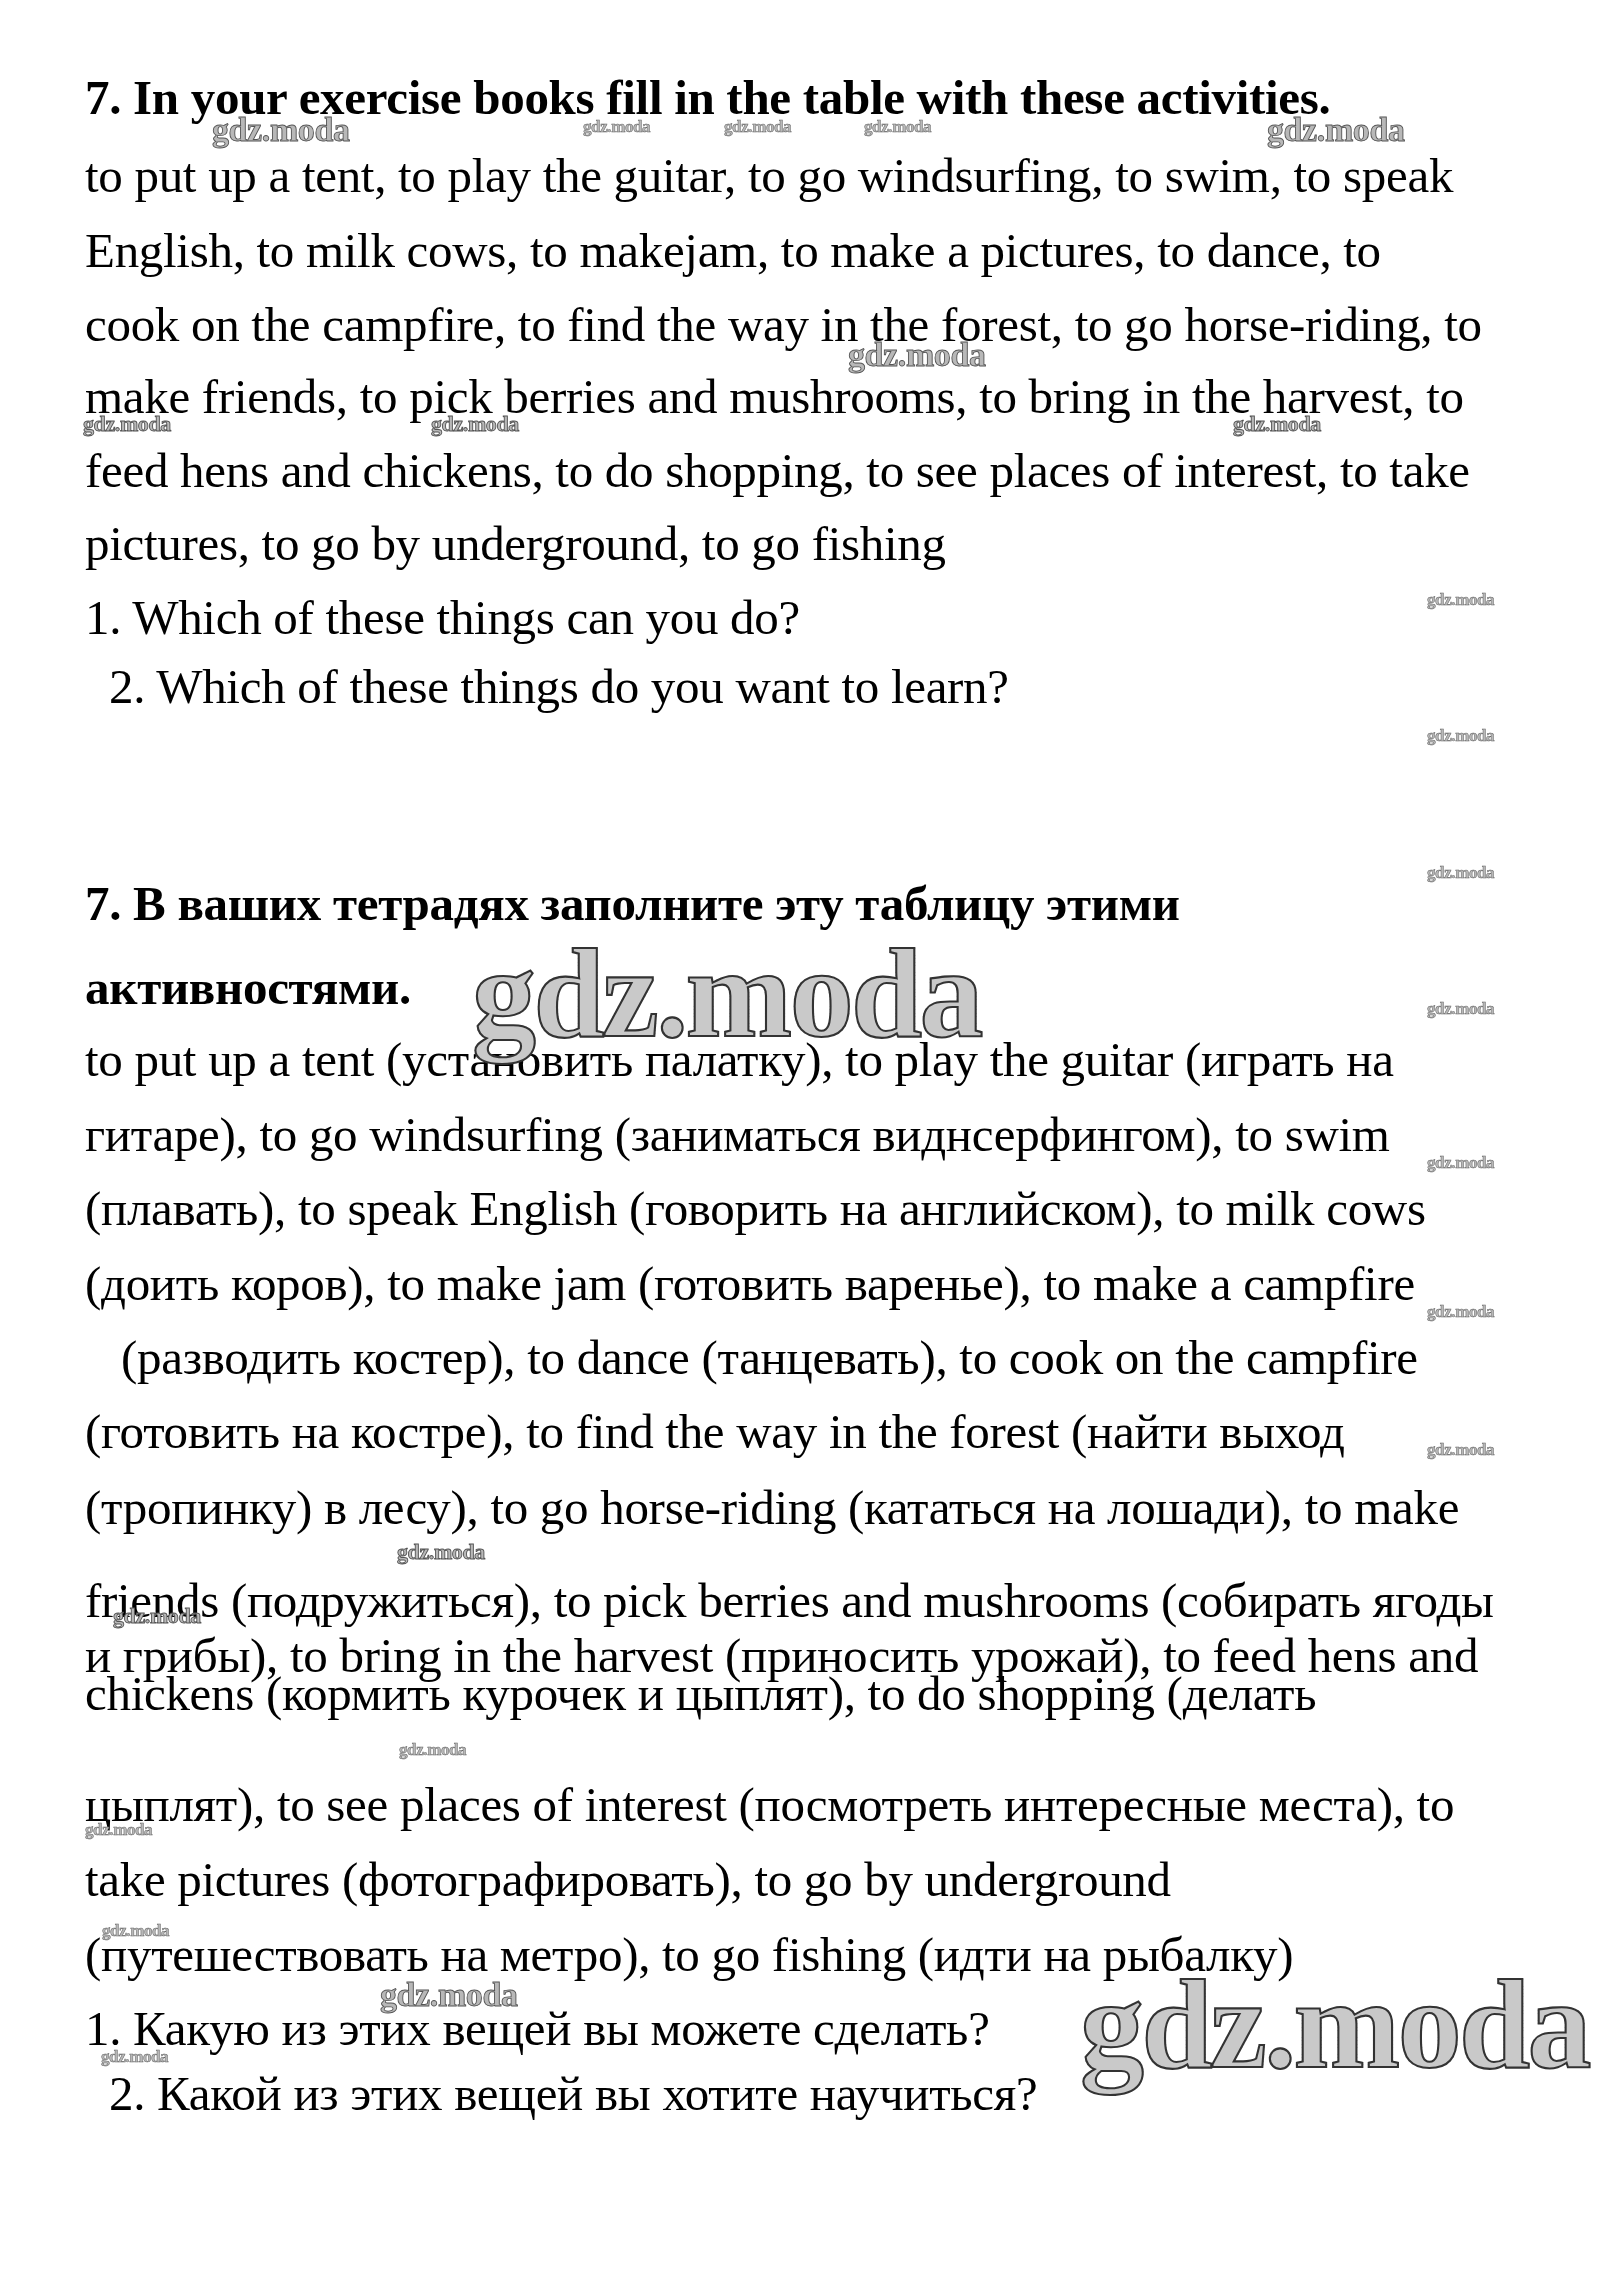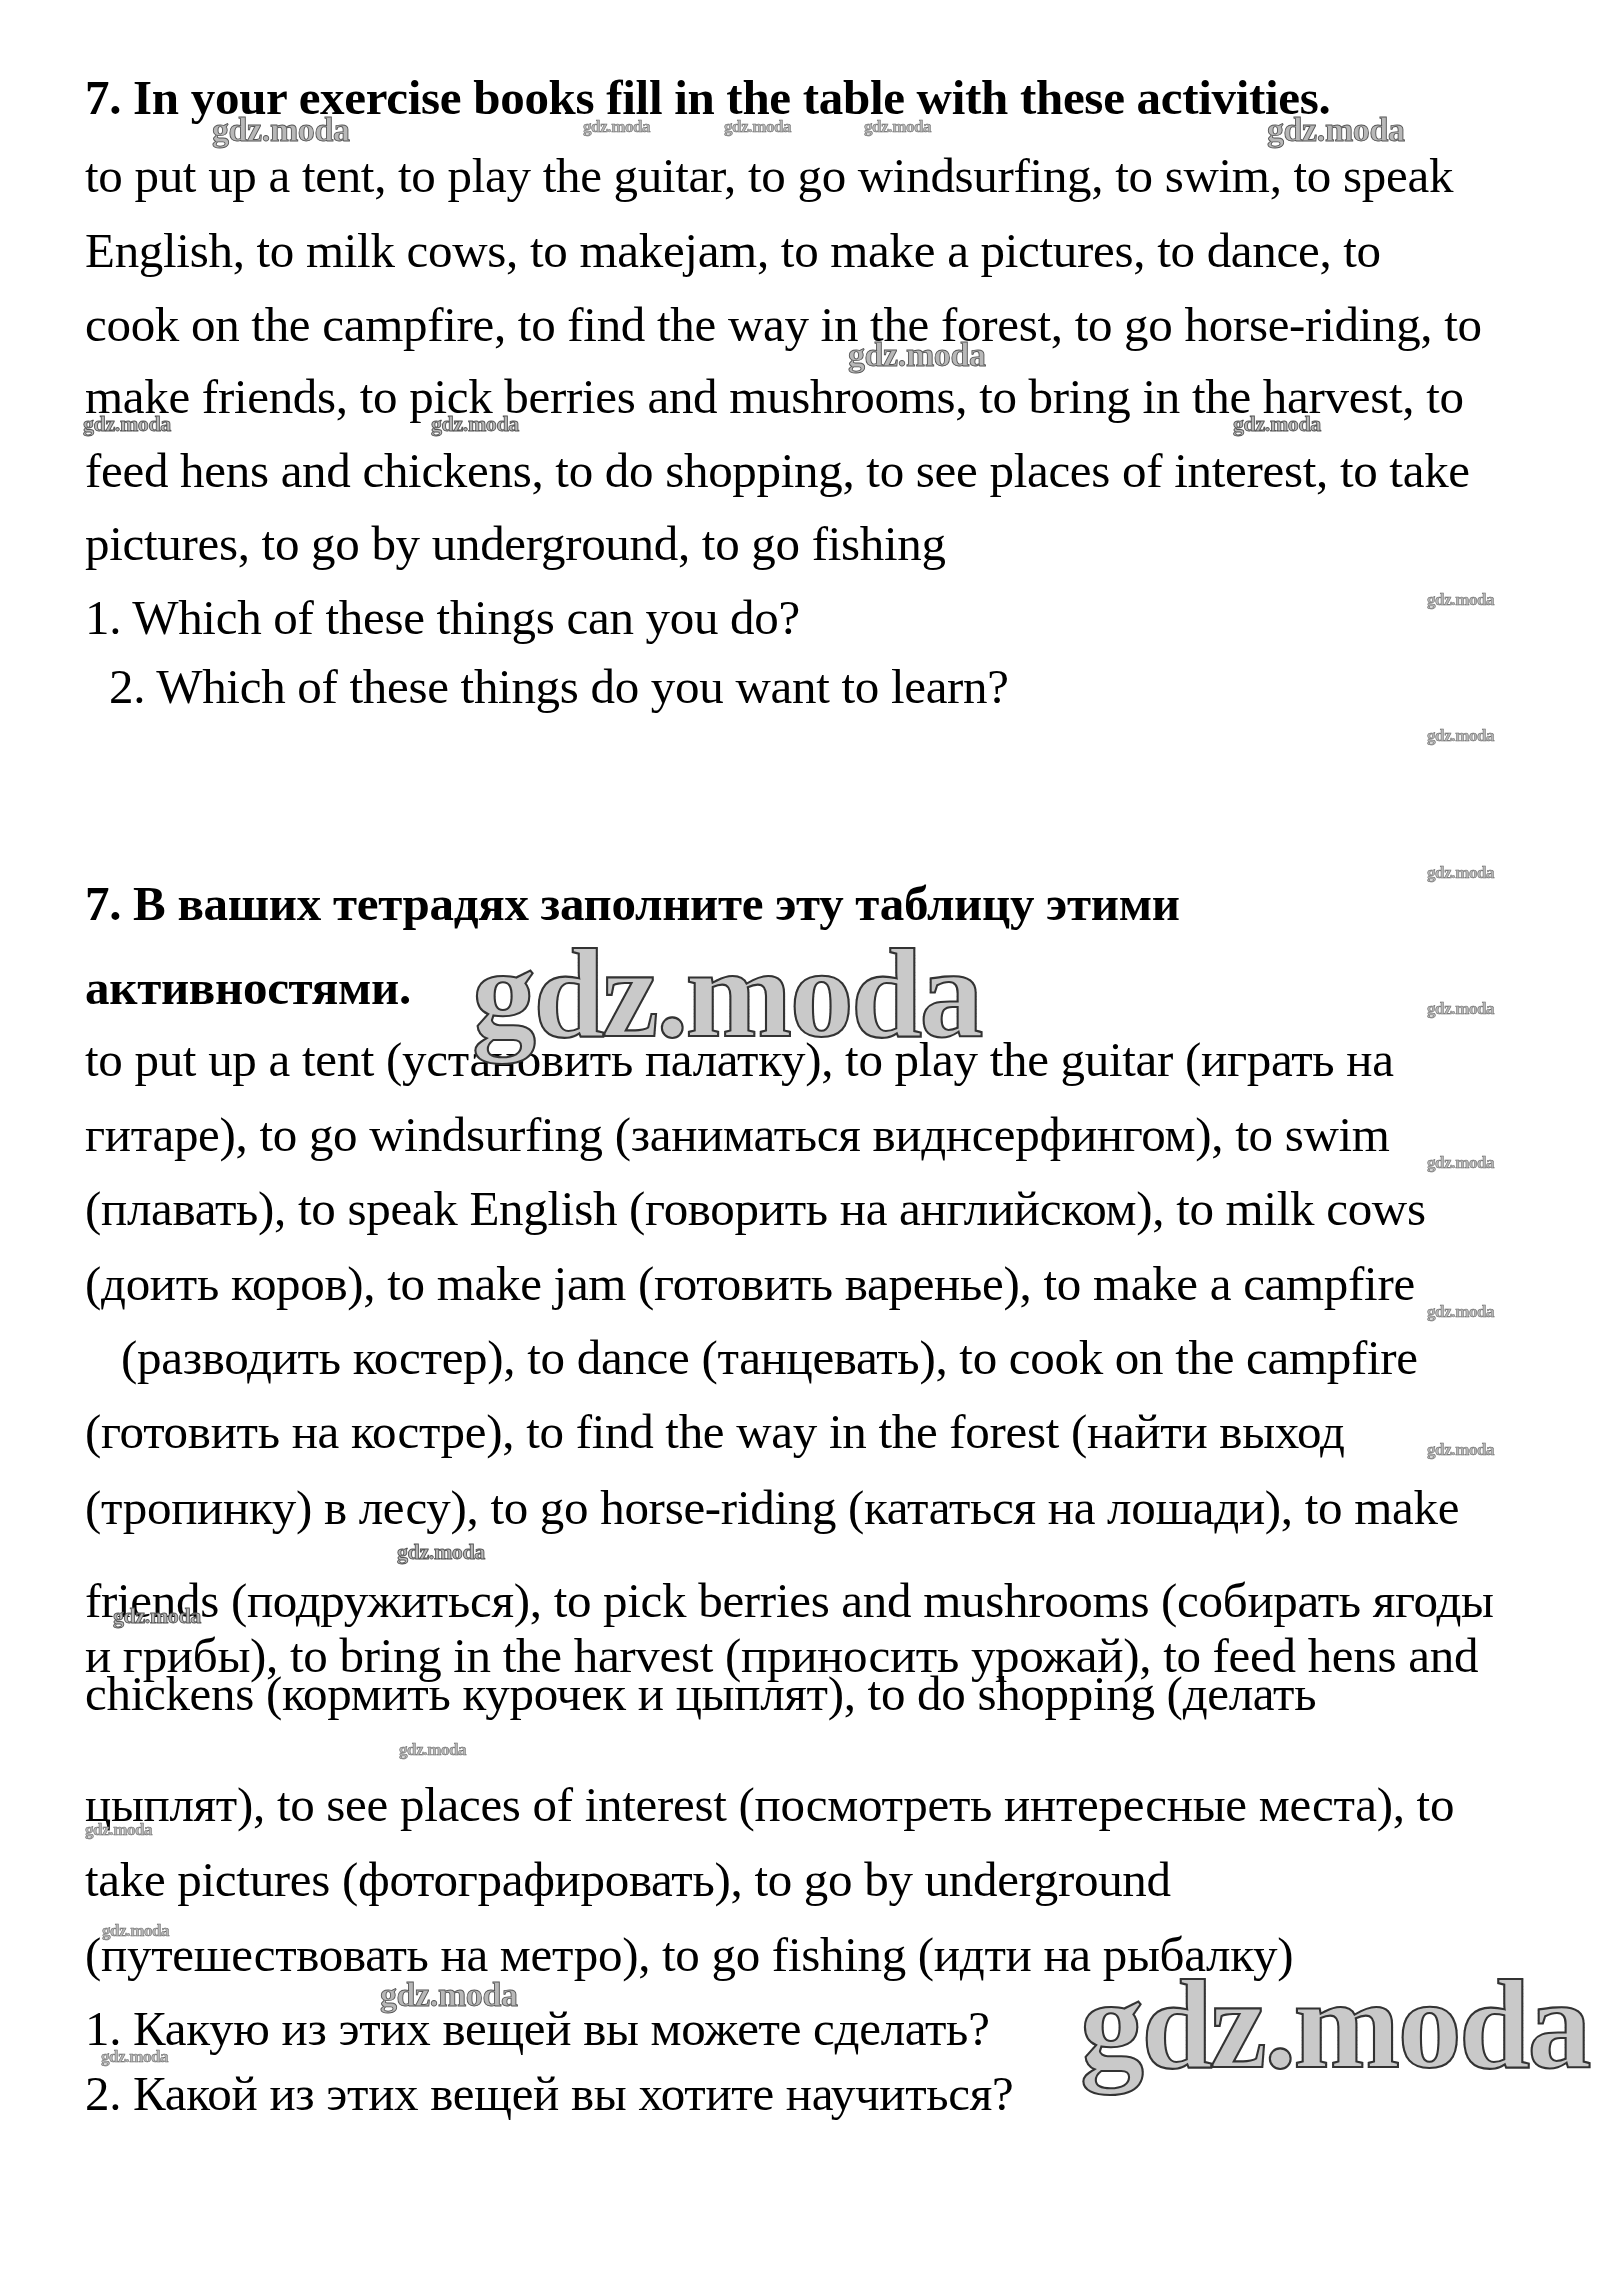--- a/index.html
+++ b/index.html
@@ -87,21 +87,21 @@
     <div class="line" style="top:1407px;">(готовить на костре), to find the way in the forest (найти выход</div>
     <div class="line" style="top:1483px;">(тропинку) в лесу), to go horse-riding (кататься на лошади), to make</div>
     <div class="line" style="top:1557px;margin-top:19px;">friends (подружиться), to pick berries and mushrooms (собирать ягоды</div>
     <div class="line" style="top:1631px;">и грибы), to bring in the harvest (приносить урожай), to feed hens and</div>
     <div class="line" style="top:1669px;text-align:center;">chickens (кормить курочек и цыплят), to do shopping (делать</div>
     <div class="line" style="top:1780px;">цыплят), to see places of interest (посмотреть интересные места), to</div>
     <div class="line" style="top:1855px;">take pictures (фотографировать), to go by underground</div>
     <div class="line" style="top:1930px;">(путешествовать на метро), to go fishing (идти на рыбалку)</div>
 
     <div class="line" style="top:2004px;">1. Какую из этих вещей вы можете сделать?</div>
-    <div class="line" style="top:2069px;">2. Какой из этих вещей вы хотите научиться?</div>
+    <div class="line" style="top:2069px;margin-left:24px;">2. Какой из этих вещей вы хотите научиться?</div>
   </div>
 
   <div>
 
     <span class="wm big" style="left:212px;  top:113px;">gdz.moda</span>
     <span class="wm tiny" style="left:583px;  top:118px;">gdz.moda</span>
     <span class="wm tiny" style="left:724px;  top:118px;">gdz.moda</span>
     <span class="wm tiny" style="left:864px; top:118px;">gdz.moda</span>
     <span class="wm big" style="left:1267px; top:113px;">gdz.moda</span>
 

